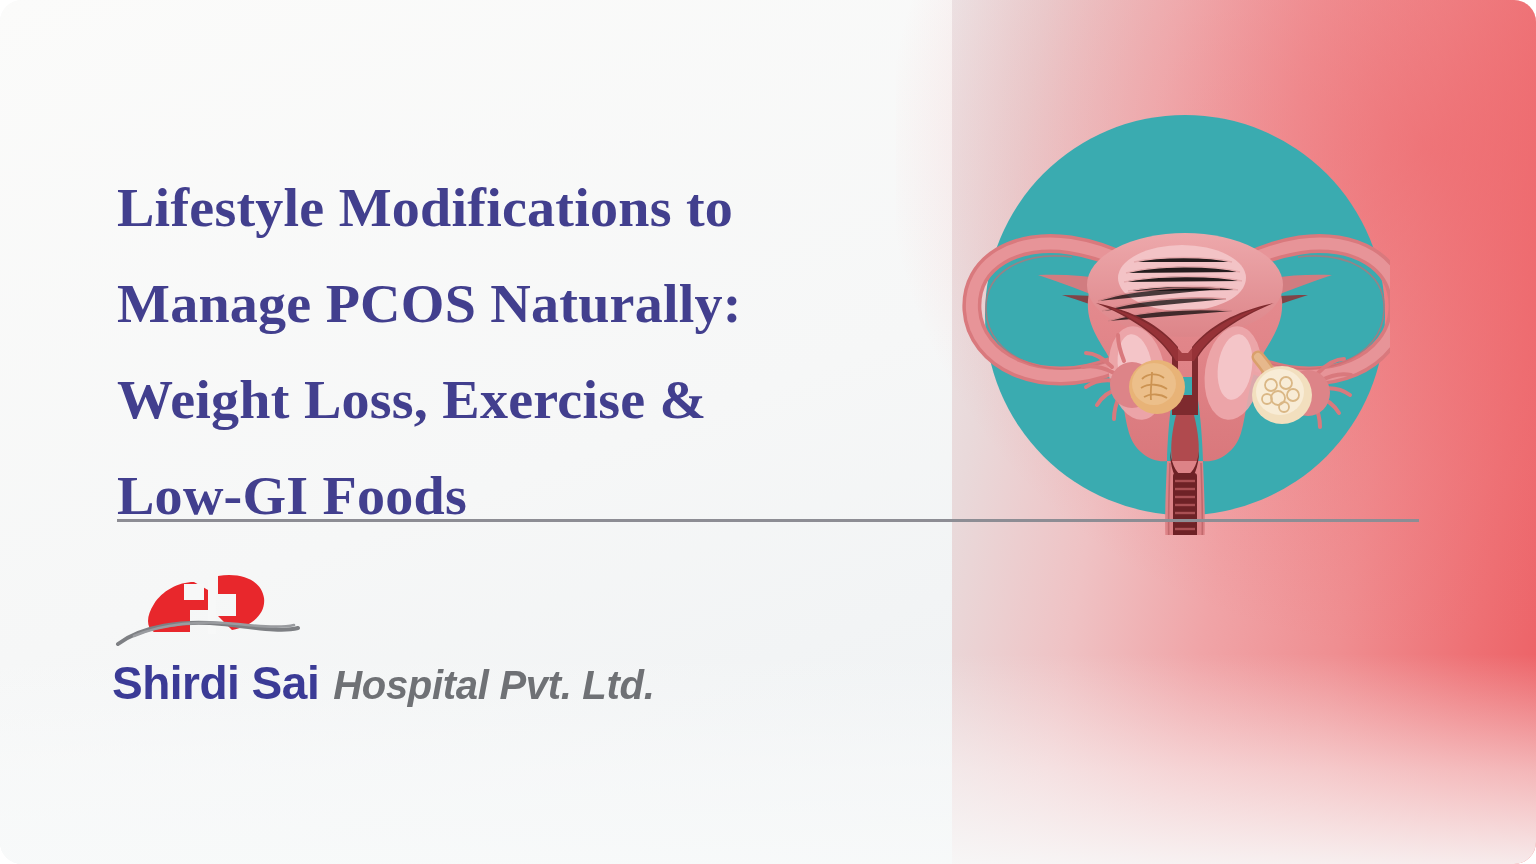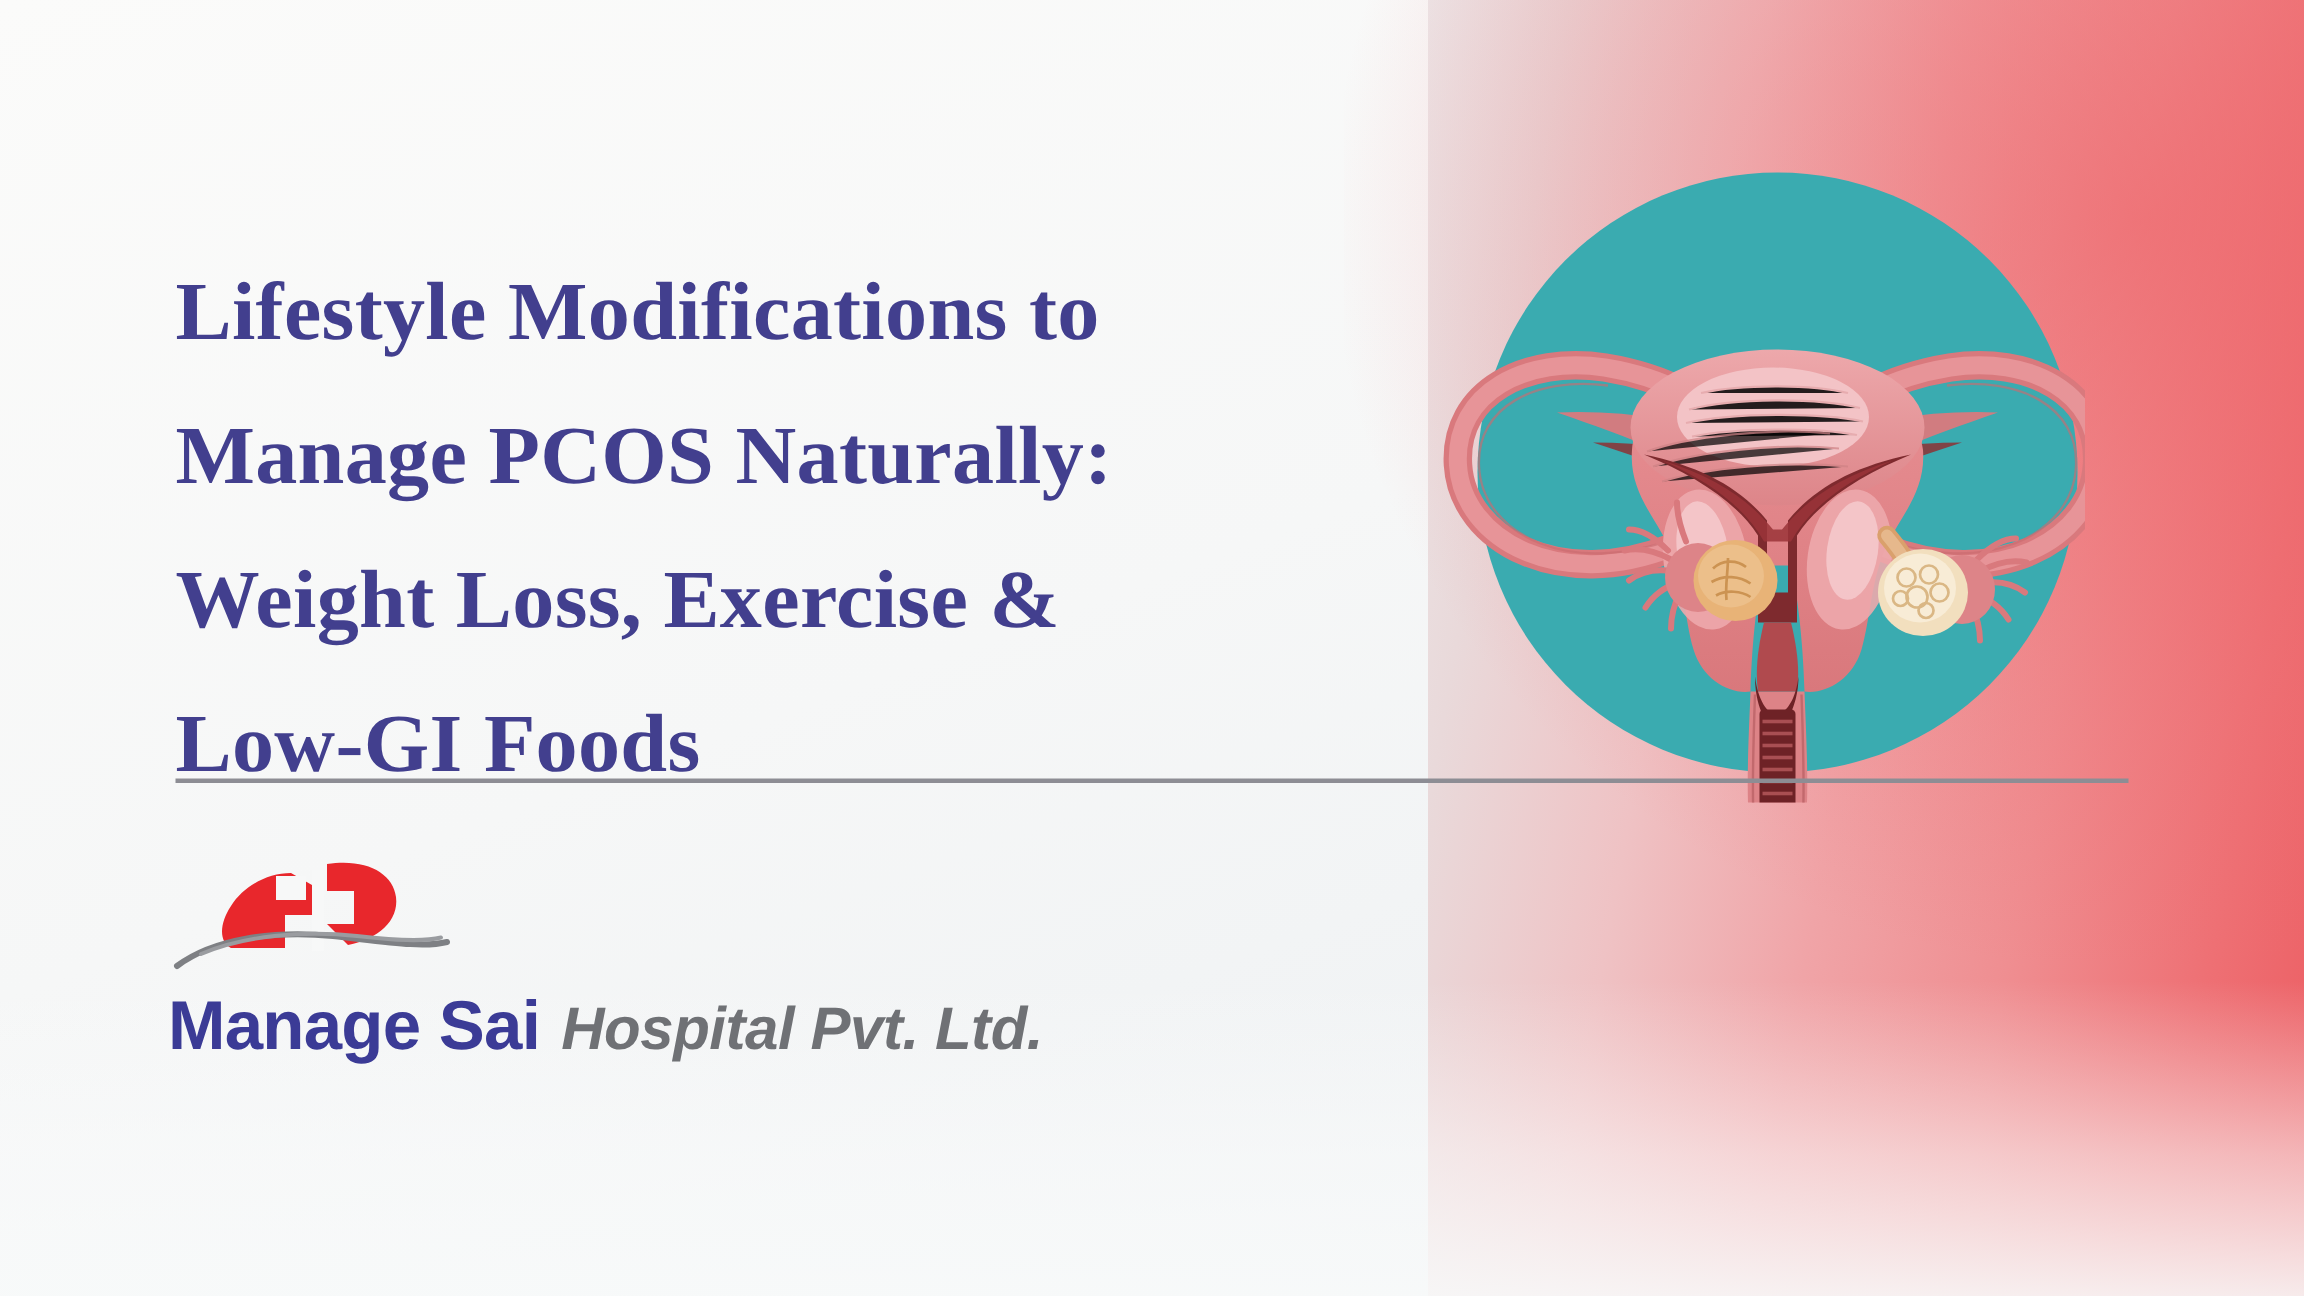--- a/index.html
+++ b/index.html
@@ -6,20 +6,21 @@
     margin: 0;
     padding: 0;
     background: #ffffff;
   }
   #slide {
     position: relative;
     width: 1536px;
     height: 864px;
     overflow: hidden;
     font-family: "Liberation Sans", sans-serif;
+    border-radius: 22px;
   }
   
   .bg-base {
     position: absolute;
     inset: 0;
     background: linear-gradient(100deg,
         #f7f8f8 0%,
         #f4f5f6 38%,
         #eef0f2 52%,
         #e9d9da 62%,
@@ -299,18 +300,18 @@
       <path d="M106,6 C132,2 150,12 152,28 C154,44 140,56 120,60 L106,46 L124,46 L124,24 L106,24 Z" fill="#e8272c"></path>
       <path d="M106,6 L124,6 L124,24 L106,24 Z" fill="#e8272c"></path>
 
       <path d="M96,10 L104,10 L104,64 L96,64 Z" fill="#f7f8f8"></path>
       <path d="M78,32 L126,32 L126,40 L78,40 Z" fill="#f7f8f8" opacity="0"></path>
 
       <path d="M6,74 C30,56 70,50 110,54 C146,58 170,62 186,58" fill="none" stroke="#7e8084" stroke-width="4" stroke-linecap="round"></path>
       <path d="M22,66 C50,54 90,50 126,54 C152,57 170,58 182,55" fill="none" stroke="#9a9ca0" stroke-width="2.6" stroke-linecap="round"></path>
     </svg>
     <div class="logo-text">
-      <span class="logo-name">Manage Sai</span>
+      <span class="logo-name">Shirdi Sai</span>
       <span class="logo-suffix">Hospital Pvt. Ltd.</span>
     </div>
   </div>
 
 </div>
 
 </body></html>

